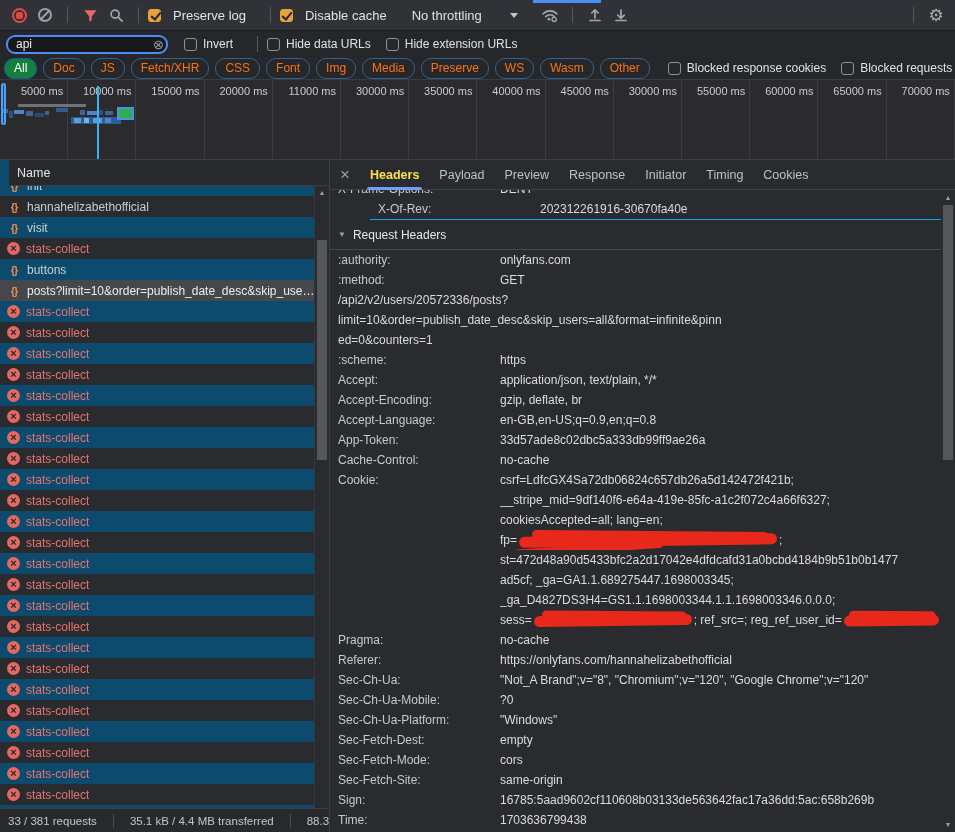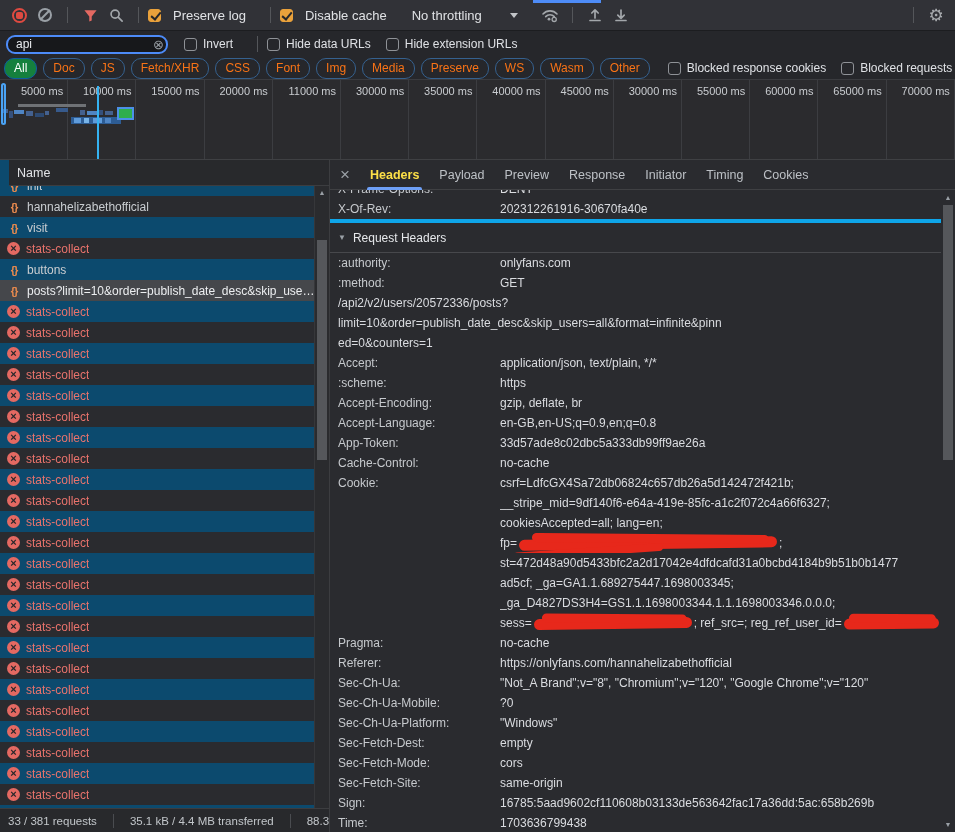--- a/index.html
+++ b/index.html
@@ -85,21 +85,21 @@
 
   
   #details{position:absolute;top:160px;left:330px;right:0;bottom:0;background:#2a2b2f;}
   #det-tabbar{height:30px;display:flex;align-items:center;border-bottom:1px solid #3f4043;box-sizing:border-box;}
   .close-x{width:30px;text-align:center;font-size:17px;color:#9aa0a6;flex:none;line-height:30px;}
   .tab{padding:0 10px;height:30px;line-height:30px;font-size:12.5px;color:#bdc1c6;position:relative;white-space:nowrap;}
   .tab.active{color:#fde047;font-weight:bold;}
   .tab.active::after{content:"";position:absolute;left:7px;right:7px;bottom:0;height:2.5px;background:#6ea0f7;border-radius:2px 2px 0 0;}
   #detail-rows{position:absolute;top:30px;left:0;right:14px;bottom:0;overflow:hidden;}
   .kv-row{display:flex;padding-left:8px;line-height:20px;}
-  .kv-row.divider{border-bottom:4px solid #0ea5e9;}
+  .kv-row.divider{border-bottom:1px solid #0ea5e9;margin-left:40px;}
   .kv-row.clipped{margin-top:-11px;}
   .kv-name{width:154px;padding-right:8px;flex:none;color:#c6c9cd;font-size:12px;}
   .kv-val{flex:1;color:#dadce0;font-size:12px;}
   .vline{line-height:20px;white-space:nowrap;overflow:hidden;}
   .section-row{height:29px;display:flex;align-items:center;padding-left:8px;border-bottom:1px solid #47484c;color:#e6e8eb;font-size:12px;}
   .section-row .tri{color:#9aa0a6;font-size:8px;margin-right:7px;}
   .scribble{display:inline-block;vertical-align:-2px;height:11px;background:#e7281b;border-radius:7px;position:relative;margin:0 2px;transform:rotate(-0.8deg);}
   .scribble::before{content:"";position:absolute;left:5%;right:3%;top:-4px;height:9px;background:#e7281b;border-radius:6px;transform:rotate(1.3deg);}
   .scribble.big::after{content:"";position:absolute;left:-6px;bottom:-6px;width:58%;height:8px;background:#e7281b;border-radius:5px;transform:rotate(-3deg);}
 
@@ -444,29 +444,29 @@
           </div>
         </div>
         <div class="kv-row">
           <div class="kv-val">
             <div class="vline"><span>/api2/v2/users/20572336/posts?</span></div>
             <div class="vline"><span>limit=10&amp;order=publish_date_desc&amp;skip_users=all&amp;format=infinite&amp;pinn</span></div>
             <div class="vline"><span>ed=0&amp;counters=1</span></div>
           </div>
         </div>
         <div class="kv-row">
+          <div class="kv-name">:scheme:</div>
+          <div class="kv-val">
+            <div class="vline"><span>https</span></div>
+          </div>
+        </div>
+        <div class="kv-row">
           <div class="kv-name">Accept:</div>
           <div class="kv-val">
             <div class="vline"><span>application/json, text/plain, */*</span></div>
-          </div>
-        </div>
-        <div class="kv-row">
-          <div class="kv-name">:scheme:</div>
-          <div class="kv-val">
-            <div class="vline"><span>https</span></div>
           </div>
         </div>
         <div class="kv-row">
           <div class="kv-name">Accept-Encoding:</div>
           <div class="kv-val">
             <div class="vline"><span>gzip, deflate, br</span></div>
           </div>
         </div>
         <div class="kv-row">
           <div class="kv-name">Accept-Language:</div>

